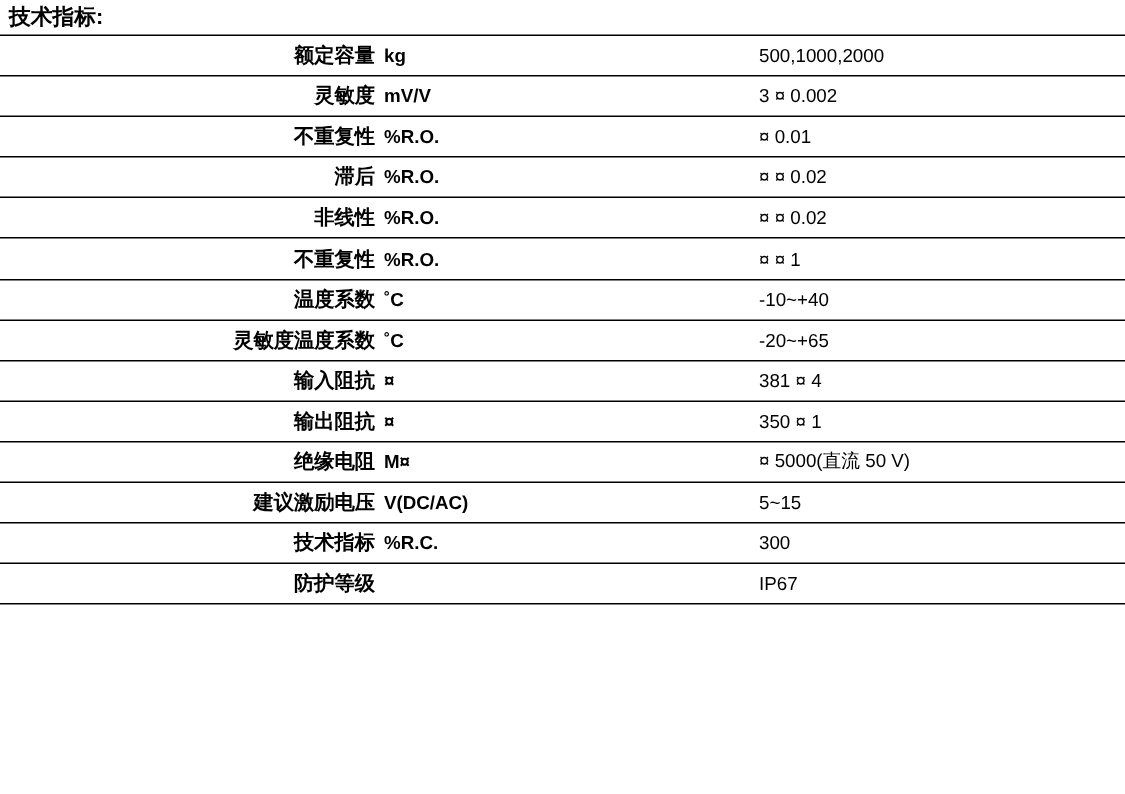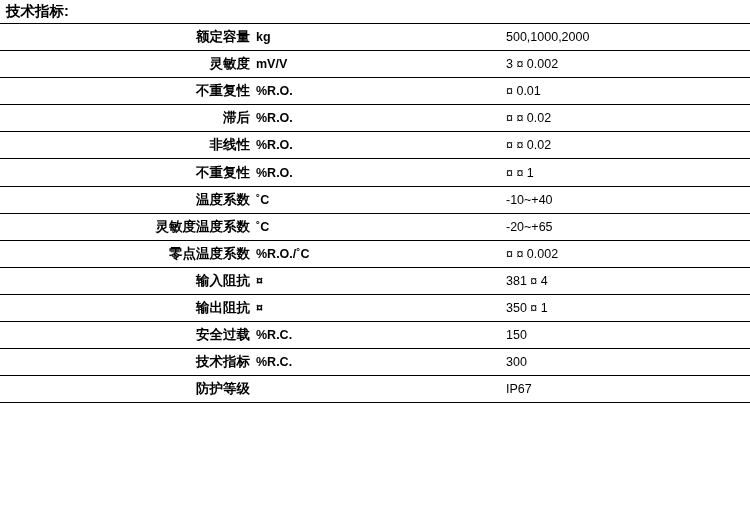--- a/index.html
+++ b/index.html
@@ -99,38 +99,38 @@
           <td class="col-name">温度系数</td>
           <td class="col-unit">˚C</td>
           <td class="col-value">-10~+40</td>
         </tr>
         <tr>
           <td class="col-name">灵敏度温度系数</td>
           <td class="col-unit">˚C</td>
           <td class="col-value">-20~+65</td>
         </tr>
         <tr>
-          <td class="col-name">零点温度系数</td>
-          <td class="col-unit">%R.O./˚C</td>
-          <td class="col-value">¤ ¤ 0.002</td>
-        </tr>
-        <tr>
           <td class="col-name">输入阻抗</td>
           <td class="col-unit">¤</td>
           <td class="col-value">381 ¤ 4</td>
         </tr>
         <tr>
           <td class="col-name">输出阻抗</td>
           <td class="col-unit">¤</td>
           <td class="col-value">350 ¤ 1</td>
         </tr>
         <tr>
-          <td class="col-name">安全过载</td>
-          <td class="col-unit">%R.C.</td>
-          <td class="col-value">150</td>
+          <td class="col-name">绝缘电阻</td>
+          <td class="col-unit">M¤</td>
+          <td class="col-value">¤ 5000(直流 50 V)</td>
+        </tr>
+        <tr>
+          <td class="col-name">建议激励电压</td>
+          <td class="col-unit">V(DC/AC)</td>
+          <td class="col-value">5~15</td>
         </tr>
         <tr>
           <td class="col-name">技术指标</td>
           <td class="col-unit">%R.C.</td>
           <td class="col-value">300</td>
         </tr>
         <tr>
           <td class="col-name">防护等级</td>
           <td class="col-unit"></td>
           <td class="col-value">IP67</td>

